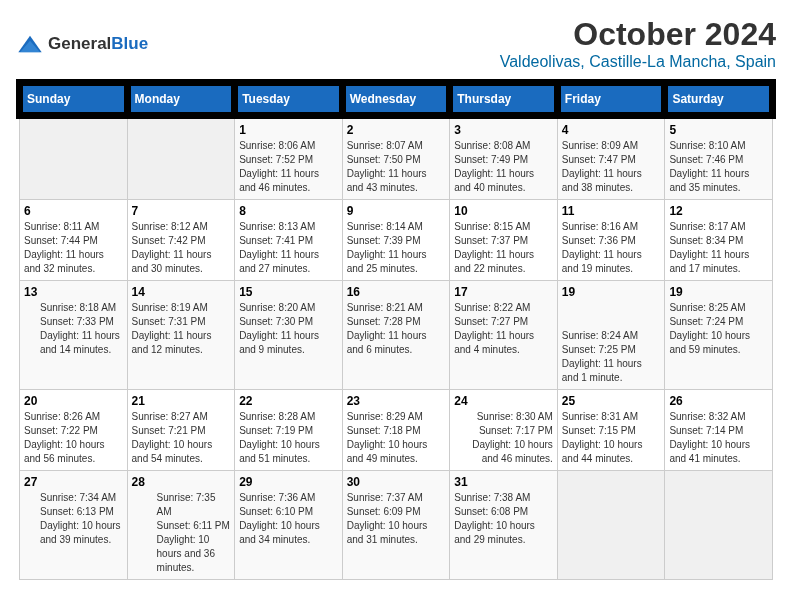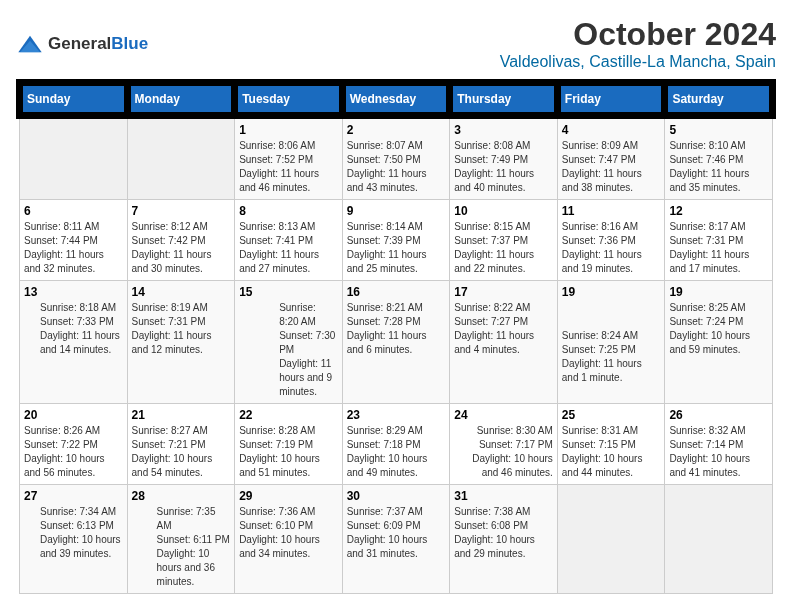--- a/index.html
+++ b/index.html
@@ -177,40 +177,40 @@
         </td>
         <td>
           <span class="day-num">11</span>
           <div class="day-info" style="white-space: pre-line;">Sunrise: 8:16 AM
 Sunset: 7:36 PM
 Daylight: 11 hours and 19 minutes.</div>
         </td>
         <td>
           <span class="day-num">12</span>
           <div class="day-info" style="white-space: pre-line;">Sunrise: 8:17 AM
-Sunset: 7:31 PM
+Sunset: 8:34 PM
 Daylight: 11 hours and 17 minutes.</div>
         </td>
       </tr>
       <tr>
         <td>
           <span class="day-num">13</span>
           <div class="day-info" style="white-space: pre-line; margin-left: 16px;">Sunrise: 8:18 AM
 Sunset: 7:33 PM
 Daylight: 11 hours and 14 minutes.</div>
         </td>
         <td>
           <span class="day-num">14</span>
           <div class="day-info" style="white-space: pre-line;">Sunrise: 8:19 AM
 Sunset: 7:31 PM
 Daylight: 11 hours and 12 minutes.</div>
         </td>
         <td>
           <span class="day-num">15</span>
-          <div class="day-info" style="white-space: pre-line; margin-left: 40px;">Sunrise: 8:20 AM
+          <div class="day-info" style="white-space: pre-line;">Sunrise: 8:20 AM
 Sunset: 7:30 PM
 Daylight: 11 hours and 9 minutes.</div>
         </td>
         <td>
           <span class="day-num">16</span>
           <div class="day-info" style="white-space: pre-line;">Sunrise: 8:21 AM
 Sunset: 7:28 PM
 Daylight: 11 hours and 6 minutes.</div>
         </td>
         <td>

